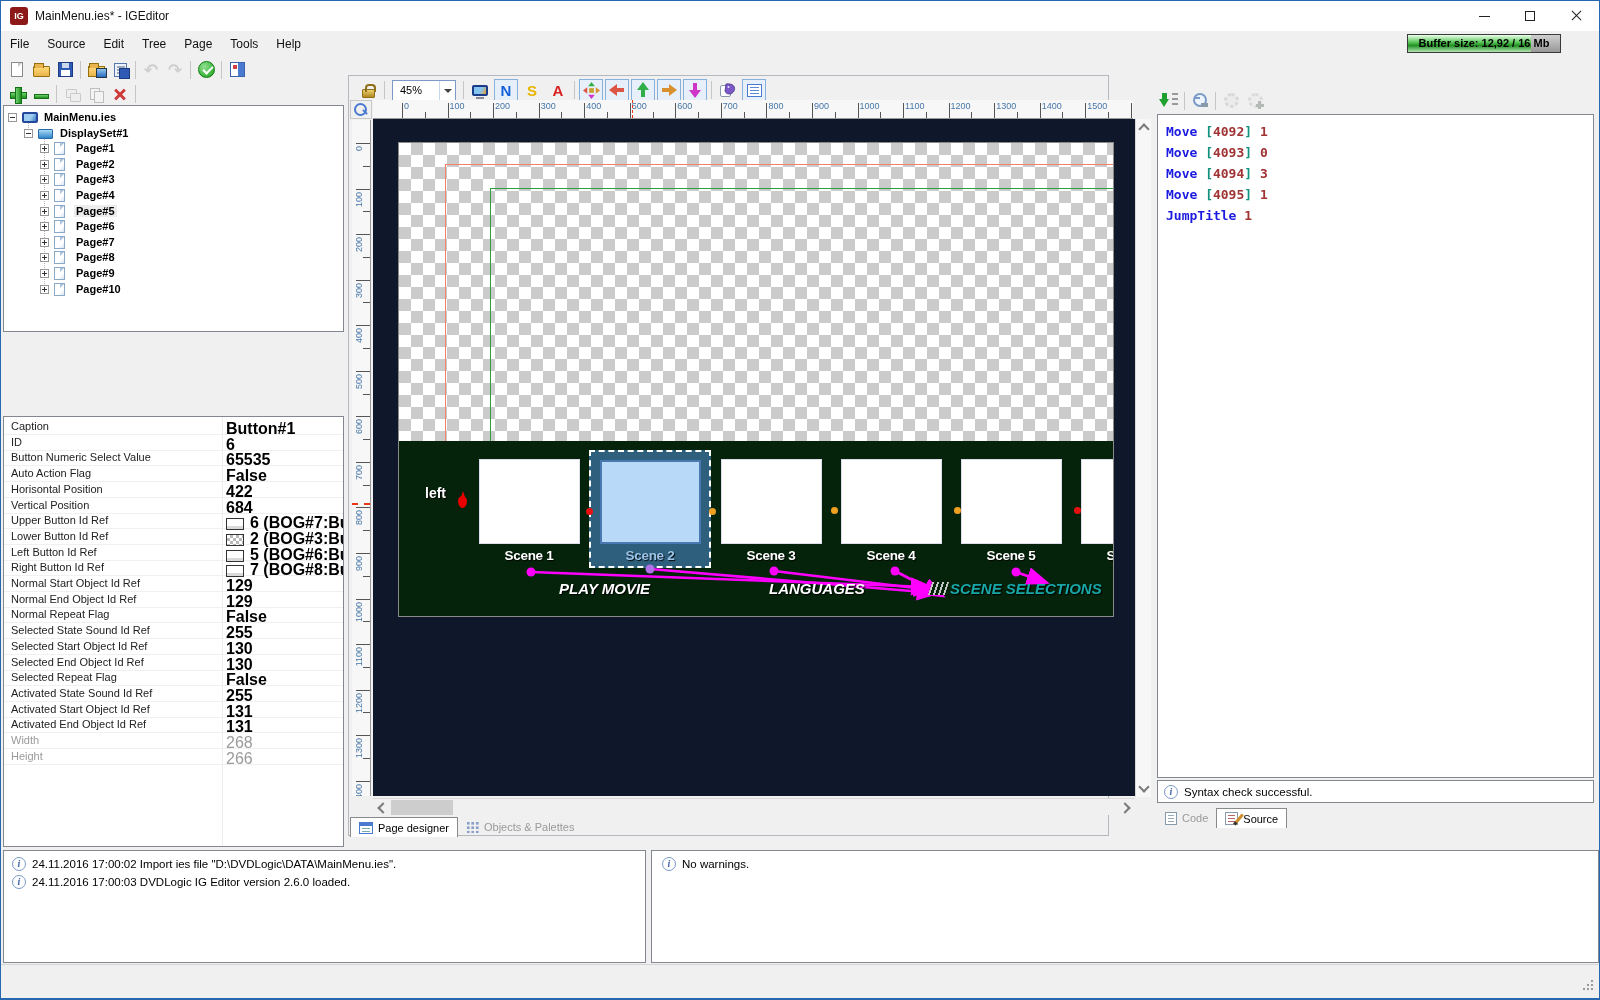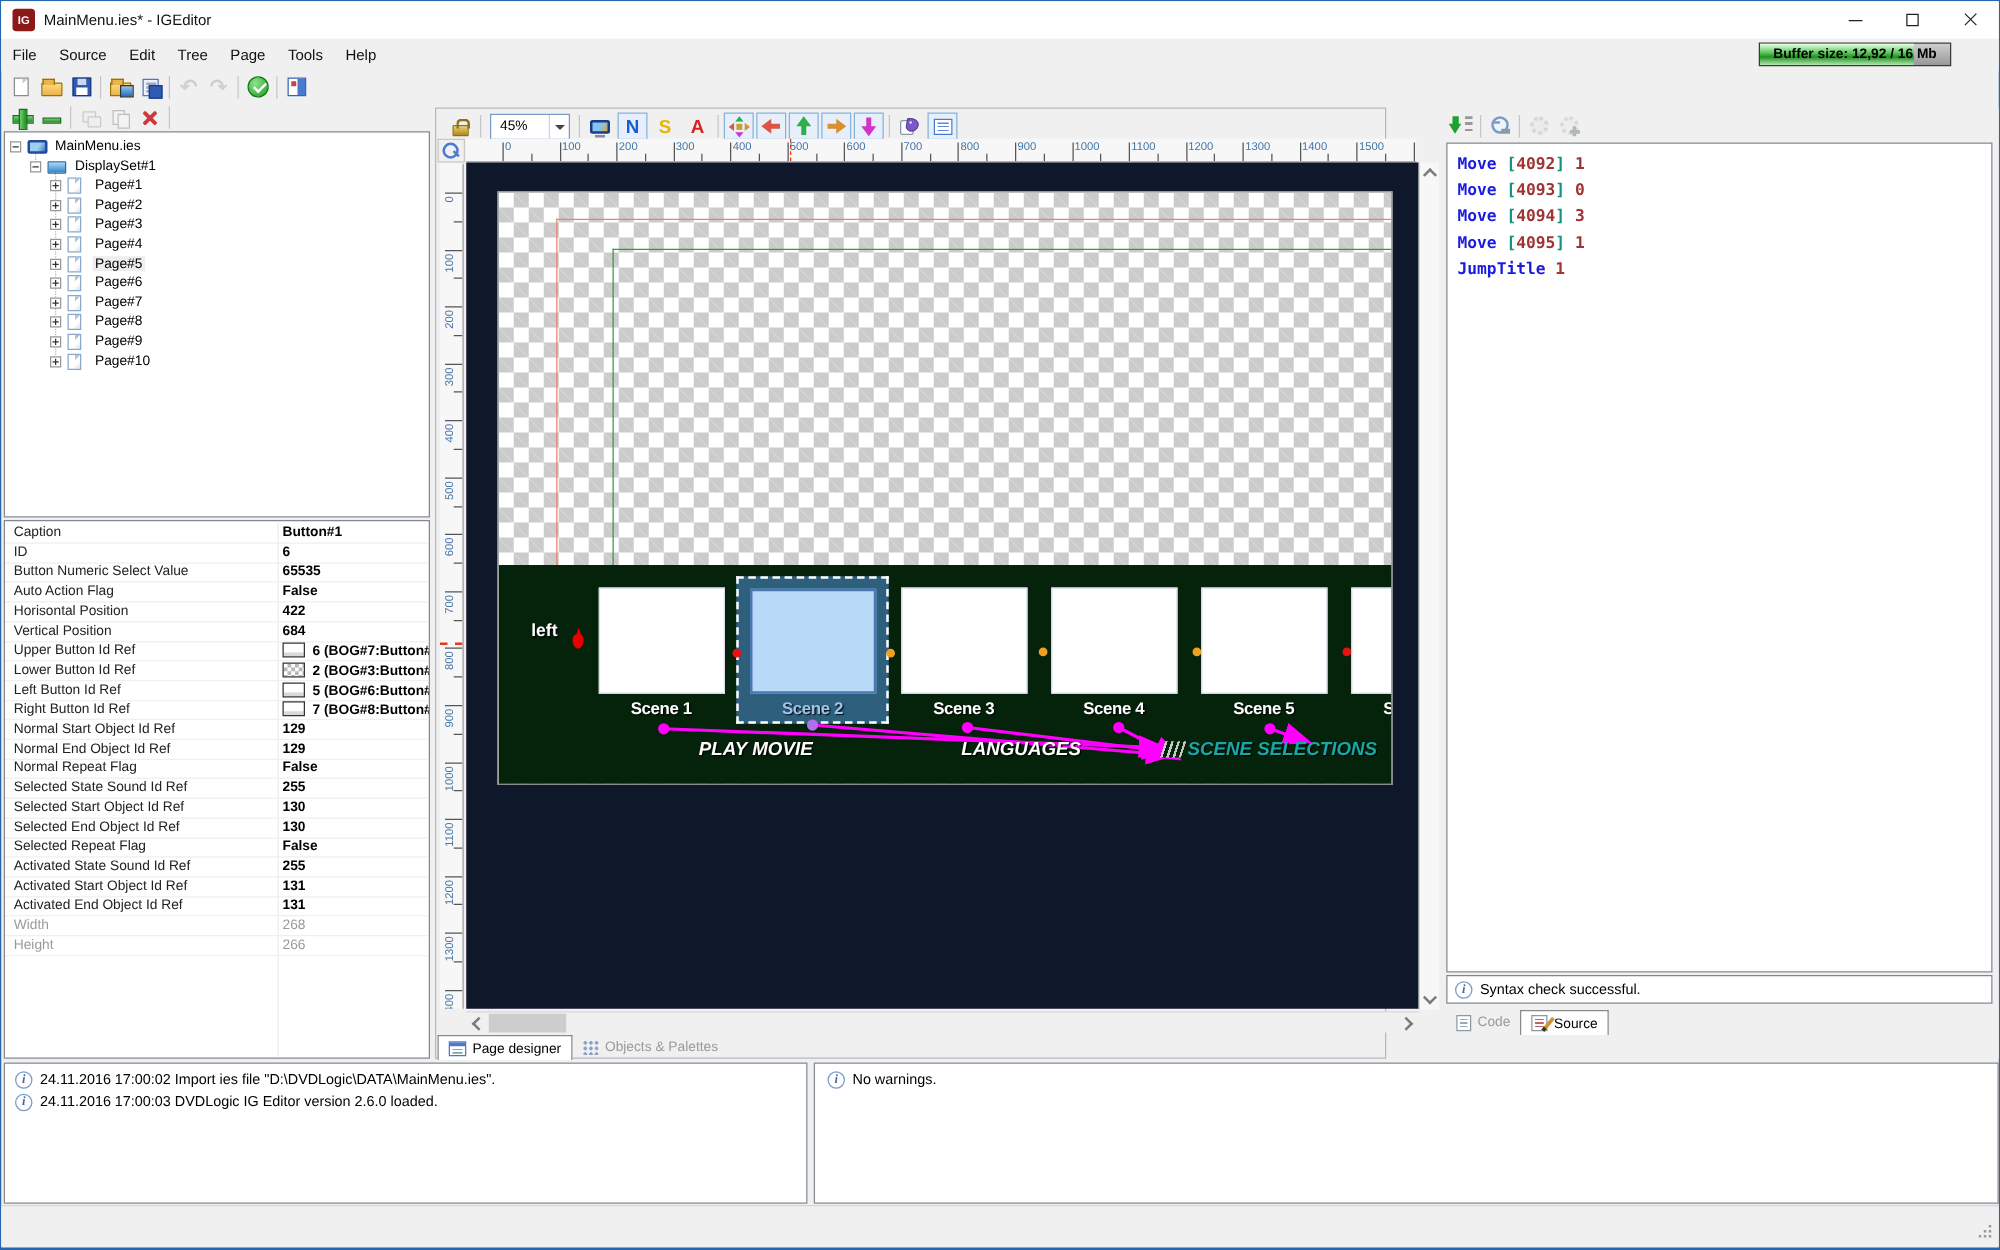--- a/index.html
+++ b/index.html
@@ -65,46 +65,46 @@
   .ic-copy { width:13px; height:13px; }
   .ic-copy::before, .ic-copy::after { content:""; position:absolute; width:8px; height:10px; background:#f4f7ff; border:1px solid #89a; }
   .ic-copy::before { left:0; top:0; } .ic-copy::after { left:4px; top:3px; }
   .ic-delete { width:14px; height:14px; }
   .ic-delete::before, .ic-delete::after { content:""; position:absolute; left:0; top:6px; width:14px; height:3px; background:#cc3a3a; border-radius:1px; }
   .ic-delete::before { transform:rotate(45deg); } .ic-delete::after { transform:rotate(-45deg); }
 
   
   .panelbox { position:absolute; background:#fff; border:1px solid #828790; }
   #tree-toolbar { left:4px; top:82px; width:336px; height:22px; }
-  #tree-box { left:2px; top:104px; width:341px; height:309px; overflow:hidden; }
+  #tree-box { left:2px; top:104px; width:341px; height:227px; overflow:hidden;font-weight:bold; }
   .tree-row { position:absolute; height:16px; display:flex; align-items:center; white-space:nowrap; }
   .tree-row .lbl { font-size:11px; padding:0 2px; }
   .exp { width:9px; height:9px; background:#fff; border:1px solid #979797; position:absolute; top:3px; }
   .exp::before { content:""; position:absolute; left:1px; top:3px; width:5px; height:1px; background:#333; }
   .exp.plus::after { content:""; position:absolute; left:3px; top:1px; width:1px; height:5px; background:#333; }
   .ti { position:absolute; top:1px; }
   .ti-root { width:16px; height:11px; background:#24489a; border-radius:2px; margin-top:1px; }
   .ti-root::before { content:""; position:absolute; inset:2px; background:linear-gradient(120deg,#9ecff0 55%,#3a77c4); }
   .ti-ds { width:15px; height:10px; margin-top:2px; background:linear-gradient(#a8d8f4,#2f86c8); border:1px solid #2a6aa8; border-radius:1px; }
   .ti-page { width:11px; height:13px; background:linear-gradient(135deg,#fff 65%,#d5e4f4); border:1px solid #8aa8c8; }
   .ti-page::before { content:""; position:absolute; right:0; top:0; border-left:4px solid #a8c4e0; border-bottom:4px solid transparent; }
   .dotline { position:absolute; border-left:1px dotted #b5b5b5; width:0; }
 
   #prop-box { left:2px; top:415px; width:341px; height:431px; overflow:hidden; }
   .prow { position:absolute; left:0; width:100%; height:16px; border-bottom:1px solid #f0f0f0; }
   .plabel { position:absolute; left:7px; top:1px; font-size:11px; color:#222; }
-  .pvalue { position:absolute; left:222px; top:1px; font-size:11px; font-weight:700; color:#000; white-space:nowrap; }
+  .pvalue { position:absolute; left:222px; top:1px; font-size:16px; font-weight:700; color:#000; white-space:nowrap; }
   .prow .dimmed { color:#9a9a9a; font-weight:400; }
   .prow .dimlabel { color:#9a9a9a; }
   .pcol-sep { position:absolute; left:218px; top:0; bottom:0; width:1px; background:#ececec; }
   .pthumb { display:inline-block; width:18px; height:12px; border:1px solid #333; background:#fff; box-shadow:inset 0 -3px 0 #d9d9d9; vertical-align:-2px; margin-right:6px; }
   .pthumb.checker { background:repeating-conic-gradient(#b8b8b8 0% 25%, #fff 0% 50%) 0 0/6px 6px; box-shadow:none; }
 
   
-  #center { position:absolute; left:347px; top:85px; width:761px; height:761px; background:#f0f0f0; border:1px solid #b4b8bf; }
+  #center { position:absolute; left:347px; top:74px; width:761px; height:761px; background:#f0f0f0; border:1px solid #b4b8bf; }
   #designer-toolbar { left:6px; top:2px; width:780px; height:24px; position:absolute; display:flex; align-items:center; }
   .boxed { border:1px solid #85b2dd; background:#e7f0fa; }
   .dtb { width:24px; height:22px; display:flex; align-items:center; justify-content:center; margin:0 1px; }
   .letter { font:700 15px "Liberation Sans",sans-serif; }
   .zoombox { width:64px; height:21px; background:#fff; border:1px solid #7a9ac8; position:relative; margin:0 4px; }
   .zoombox .val { position:absolute; left:7px; top:0; font-size:11px; line-height:19px; }
   .zoombox .dd { position:absolute; right:0; top:0; width:16px; height:100%; border-left:1px solid #c7d6ea; }
   .zoombox .dd::before { content:""; position:absolute; left:4px; top:8px; border-left:4px solid transparent; border-right:4px solid transparent; border-top:4px solid #444; }
   .ic-lock { width:13px; height:9px; margin-top:7px; background:linear-gradient(#ecd070,#b08820); border:1px solid #8f7018; border-radius:1px; }
   .ic-lock::before { content:""; position:absolute; left:2px; top:-6px; width:7px; height:6px; border:2px solid #8f7018; border-bottom:none; border-radius:4px 4px 0 0; }

